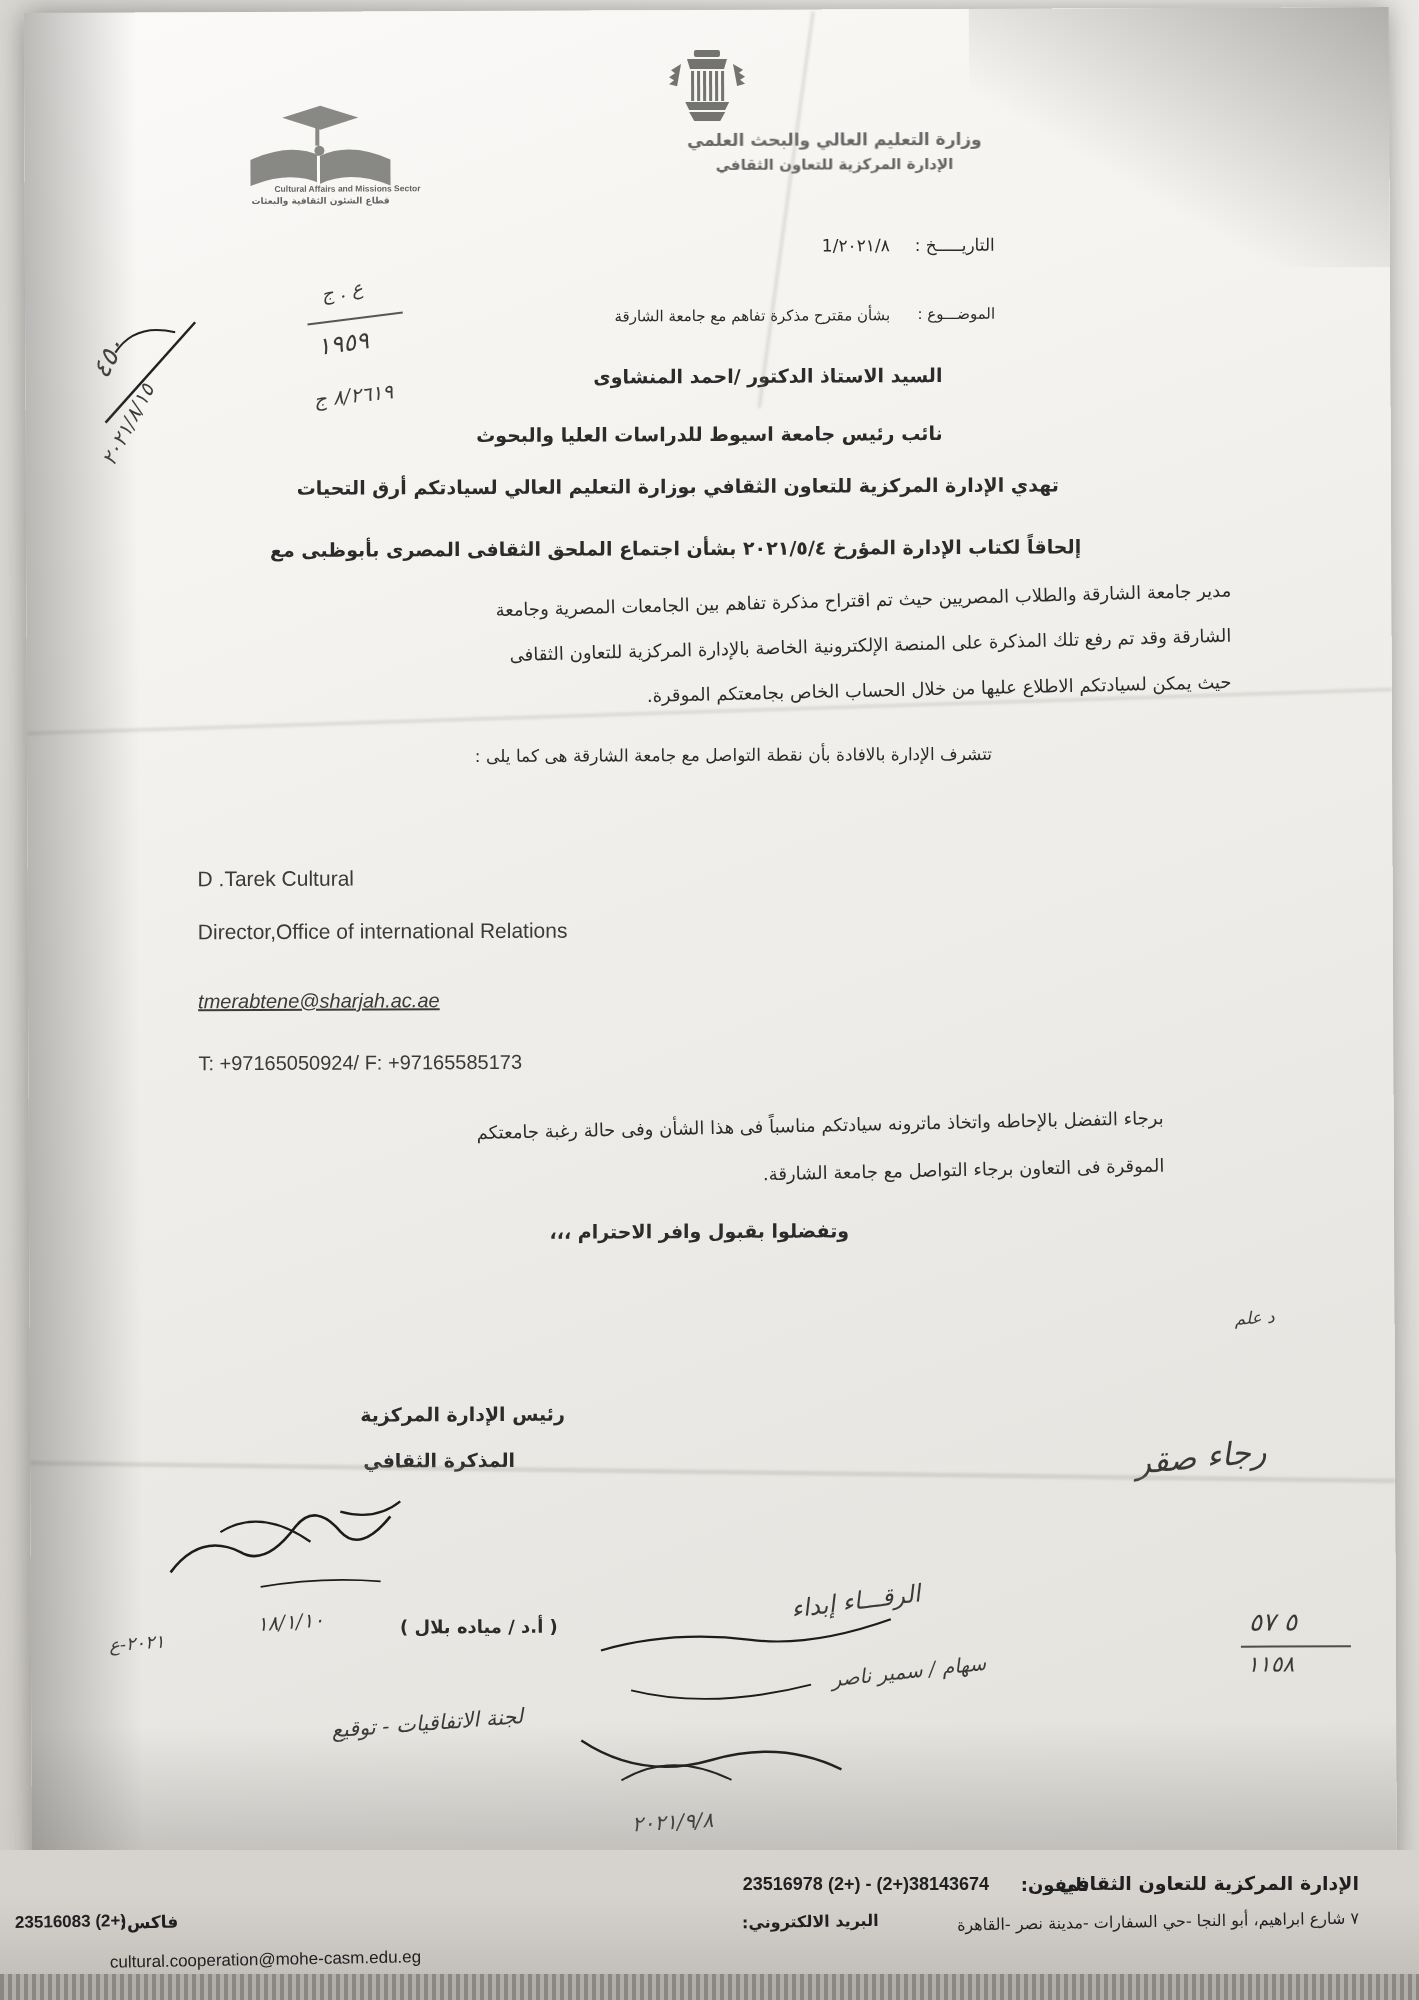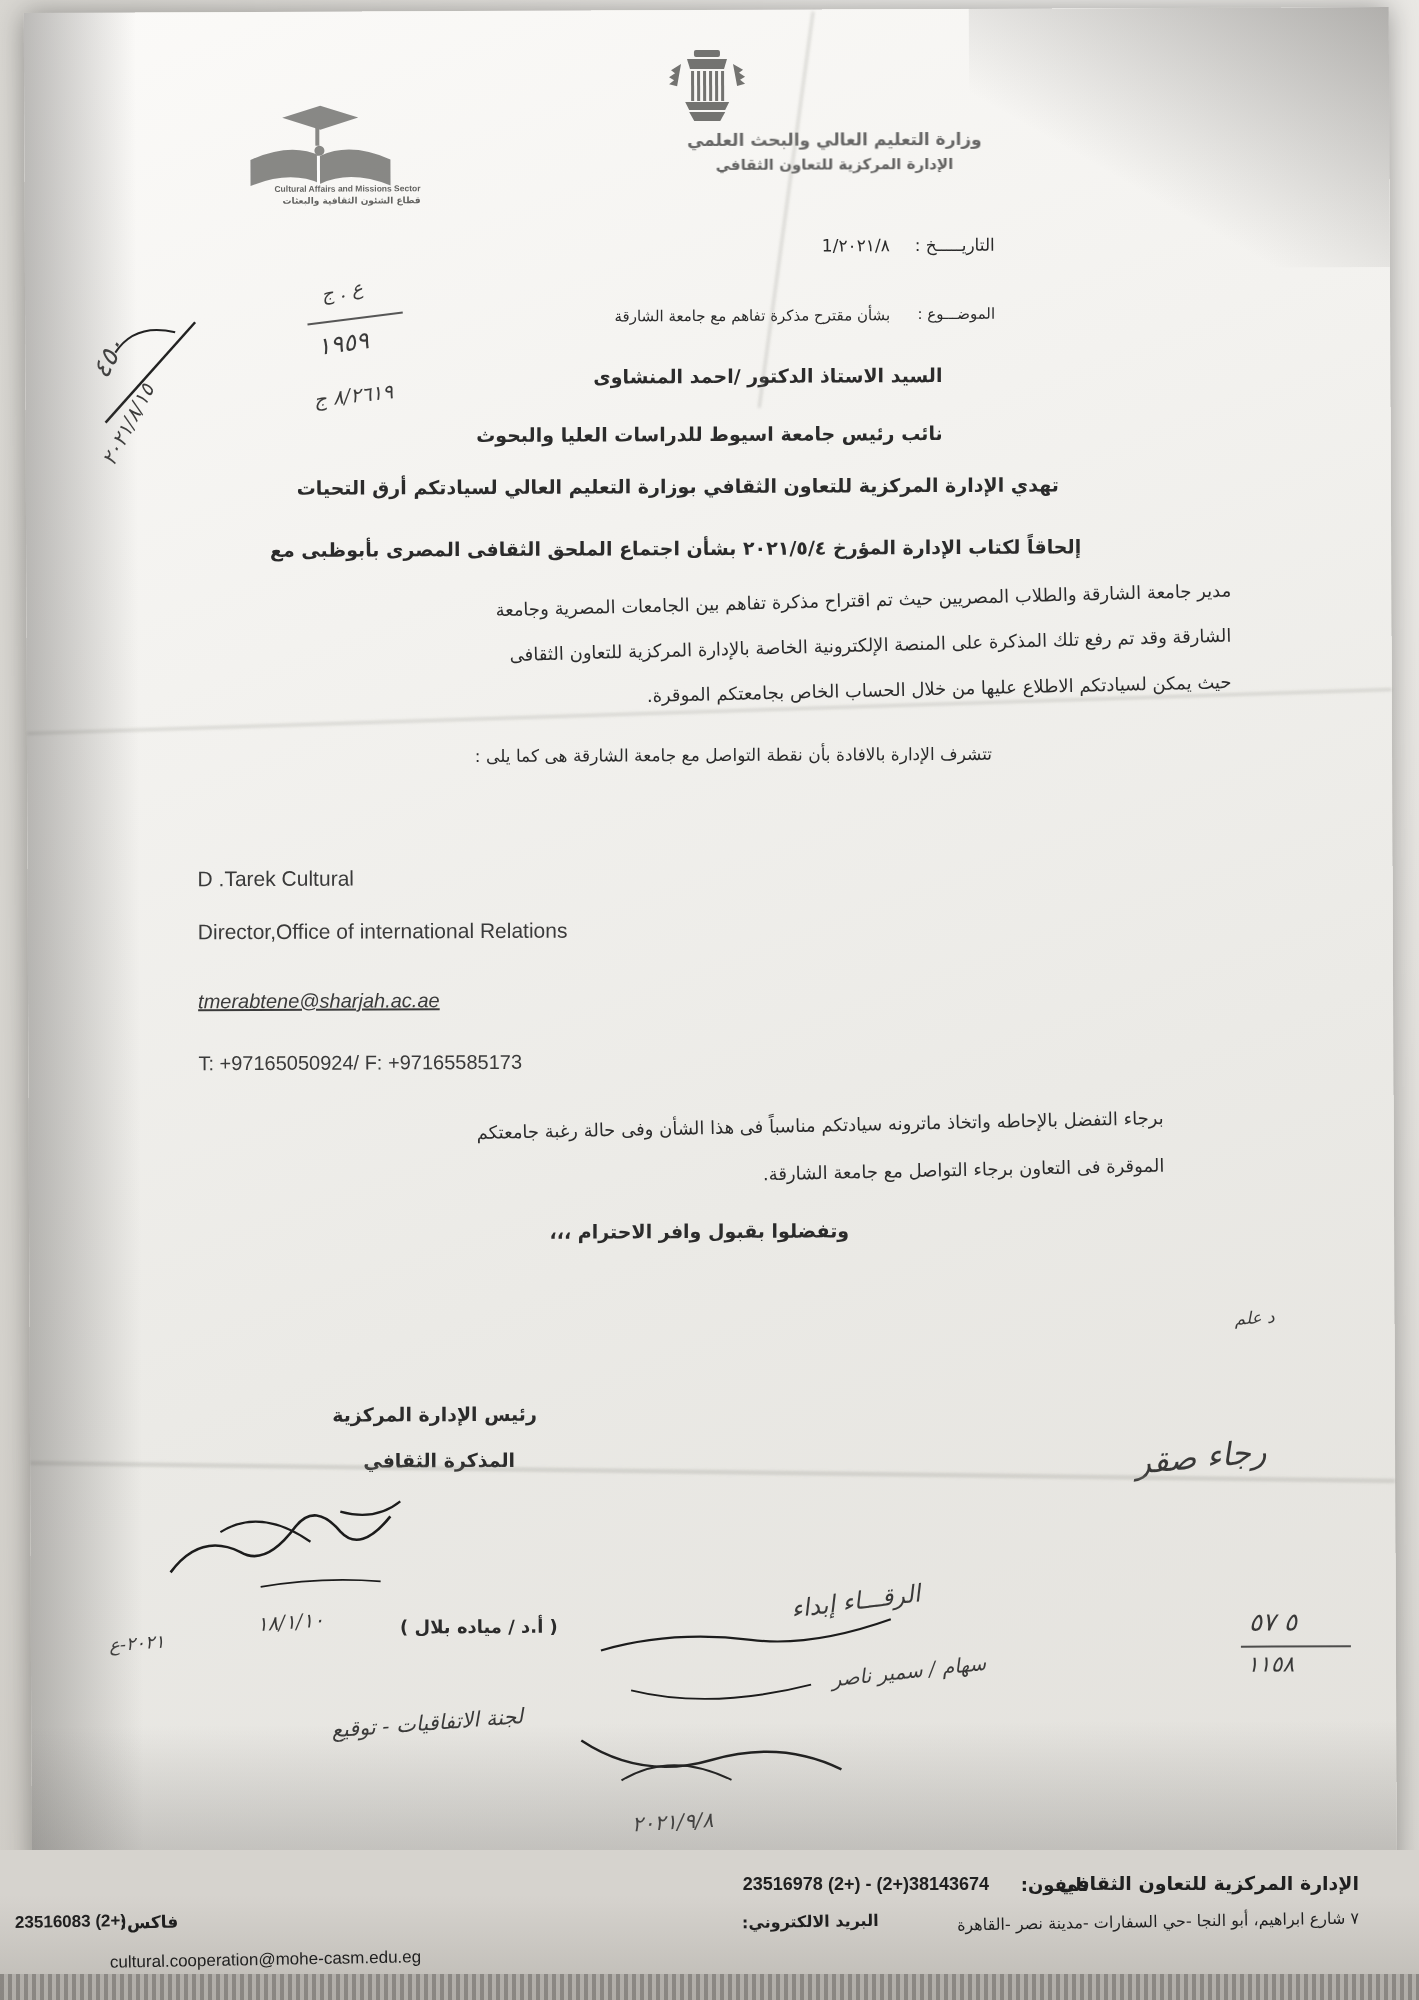--- a/index.html
+++ b/index.html
@@ -111,21 +111,21 @@
       <svg class="logo-left" viewBox="0 0 200 110">
         <g fill="#4a4a48" opacity=".8">
           <path d="M62 18 l38 -12 38 12 -38 12 z"></path>
           <rect x="95" y="26" width="4" height="20"></rect>
           <path d="M99 46 a5 5 0 1 0 .1 0"></path>
           <path d="M30 60 q40 -18 70 -4 q30 -14 70 4 l0 26 q-40 -16 -70 -2 q-30 -14 -70 2 z"></path>
           <path d="M98 56 l0 32" stroke="#fff" stroke-width="3" fill="none"></path>
         </g>
       </svg>
       <div class="t b" style="left:196px;top:172px;width:200px;text-align:right;font-size:8.5px;color:#4a4a48;opacity:.85;">Cultural Affairs and Missions Sector</div>
-      <div class="t ar b" style="left:196px;top:184px;width:200px;text-align:right;font-size:9px;color:#4a4a48;opacity:.85;">قطاع الشئون الثقافية والبعثات</div>
+      <div class="t ar b" style="left:196px;top:184px;width:200px;text-align:center;font-size:9px;color:#4a4a48;opacity:.85;">قطاع الشئون الثقافية والبعثات</div>
 
       <div class="t ar" style="right:395px;top:226px;font-size:17px;">التاريـــــخ :</div>
       <div class="t ar" style="right:500px;top:226px;font-size:17px;">٢٠٢١/٨/1</div>
 
       <div class="t ar" style="right:395px;top:296px;font-size:15px;">الموضـــوع :</div>
       <div class="t ar" style="right:500px;top:297px;font-size:15px;">بشأن مقترح مذكرة تفاهم مع جامعة الشارقة</div>
 
       <div class="t ar b" style="right:448px;top:355px;font-size:19px;">السيد الاستاذ الدكتور /احمد المنشاوى</div>
       <div class="t ar b" style="right:448px;top:413px;font-size:19px;">نائب رئيس جامعة اسيوط للدراسات العليا والبحوث</div>
 
@@ -139,21 +139,21 @@
 
       <div class="t" style="left:170px;top:855px;font-size:21px;direction:ltr;color:#3a3a3a;">D .Tarek Cultural</div>
       <div class="t" style="left:170px;top:908px;font-size:21px;direction:ltr;color:#3a3a3a;">Director,Office of international Relations</div>
       <div class="t" style="left:170px;top:978px;font-size:20px;direction:ltr;color:#3a3a3a;font-style:italic;text-decoration:underline;">tmerabtene@sharjah.ac.ae</div>
       <div class="t" style="left:170px;top:1040px;font-size:20px;direction:ltr;color:#3a3a3a;">T: +97165050924/ F: +97165585173</div>
 
       <div class="t ar" style="right:230px;top:1105px;font-size:18px;transform:rotate(-1deg);">برجاء التفضل بالإحاطه واتخاذ ماترونه سيادتكم مناسباً فى هذا الشأن وفى حالة رغبة جامعتكم</div>
       <div class="t ar" style="right:230px;top:1150px;font-size:18px;transform:rotate(-1deg);">الموقرة فى التعاون برجاء التواصل مع جامعة الشارقة.</div>
       <div class="t ar b" style="right:545px;top:1210px;font-size:19px;">وتفضلوا بقبول وافر الاحترام ،،،</div>
 
-      <div class="t ar b" style="right:858px;top:1392px;font-size:19px;margin-left:44px;">رئيس الإدارة المركزية</div>
+      <div class="t ar b" style="right:830px;top:1392px;font-size:19px;margin-left:44px;">رئيس الإدارة المركزية</div>
       <div class="t ar b" style="right:880px;top:1438px;font-size:19px;">المذكرة الثقافي</div>
       <div class="t ar b" style="right:838px;top:1605px;font-size:18px;text-align:right;">( أ.د / مياده بلال )</div>
 
       <div class="hw hw-i" style="left:62px;top:330px;font-size:26px;transform:rotate(-62deg);">٤٥٠</div>
       <div class="hw hw-i" style="left:58px;top:400px;font-size:20px;transform:rotate(-62deg);">٢٠٢١/٨/١٥</div>
       <svg style="position:absolute;left:70px;top:300px;width:120px;height:120px;" viewBox="0 0 120 120">
         <path d="M10 110 L100 10" stroke="#222" stroke-width="2.5" fill="none"></path>
         <path d="M20 40 q20 -30 60 -20" stroke="#222" stroke-width="2" fill="none"></path>
       </svg>
 

